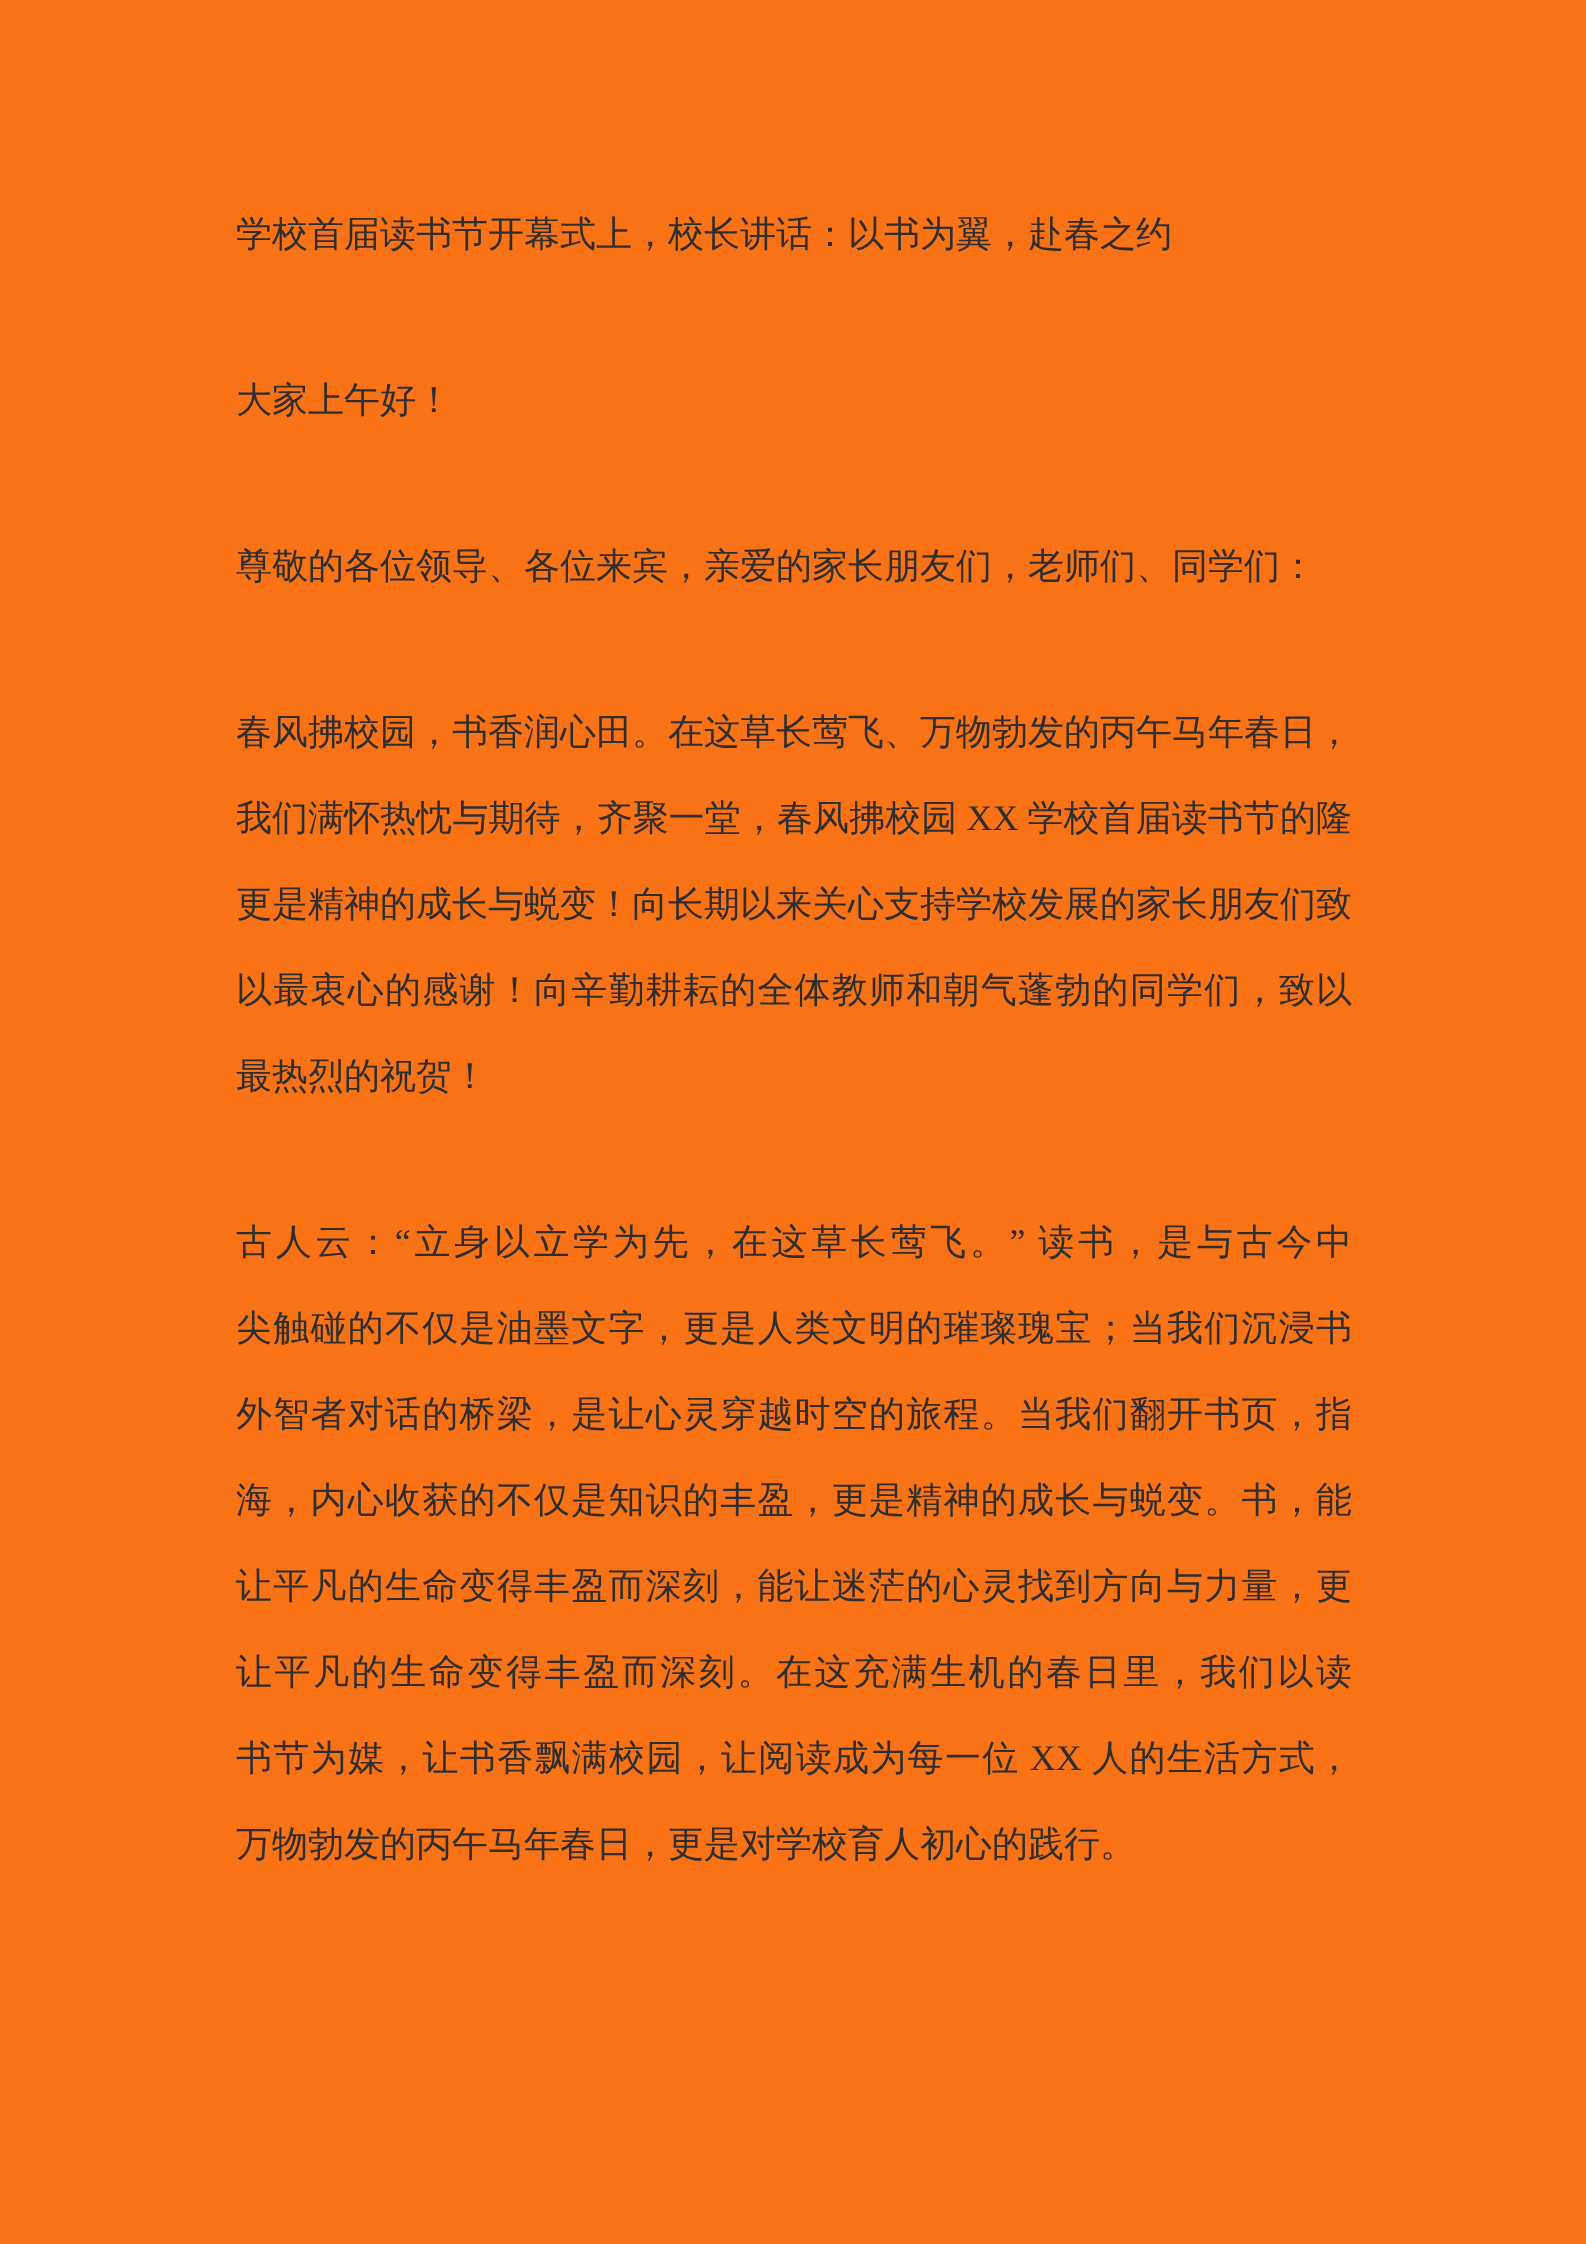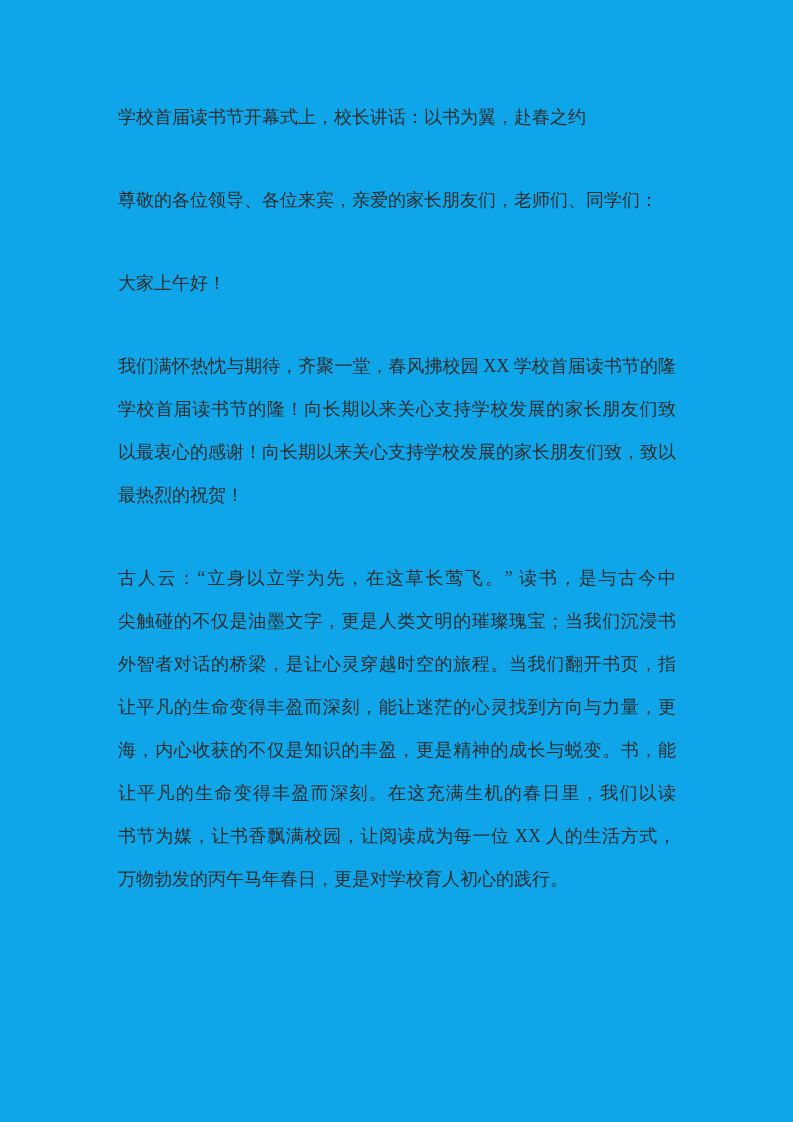--- a/index.html
+++ b/index.html
@@ -33,35 +33,36 @@
     text-align-last: justify;
   }
   .jline.last {
     text-align: left;
     text-align-last: left;
   }
 </style>
 </head>
 <body>
 
-<div class="page" style="background: #0ea5e9; color: rgb(46, 46, 46);">
+<div class="page" style="background: #f97316; color: rgb(46, 46, 46);">
   <p class="single-line">学校首届读书节开幕式上，校长讲话：以书为翼，赴春之约</p>
+  <p class="single-line">大家上午好！</p>
   <p class="single-line">尊敬的各位领导、各位来宾，亲爱的家长朋友们，老师们、同学们：</p>
-  <p class="single-line">大家上午好！</p>
   <div id="paragraphs">
       <div class="para">
+        <div class="jline">春风拂校园，书香润心田。在这草长莺飞、万物勃发的丙午马年春日，</div>
         <div class="jline">我们满怀热忱与期待，齐聚一堂，春风拂校园 XX 学校首届读书节的隆</div>
-        <div class="jline">学校首届读书节的隆！向长期以来关心支持学校发展的家长朋友们致</div>
-        <div class="jline">以最衷心的感谢！向长期以来关心支持学校发展的家长朋友们致，致以</div>
+        <div class="jline">更是精神的成长与蜕变！向长期以来关心支持学校发展的家长朋友们致</div>
+        <div class="jline">以最衷心的感谢！向辛勤耕耘的全体教师和朝气蓬勃的同学们，致以</div>
         <div class="jline last">最热烈的祝贺！</div>
       </div>
       <div class="para">
         <div class="jline">古人云：“立身以立学为先，在这草长莺飞。” 读书，是与古今中</div>
         <div class="jline">尖触碰的不仅是油墨文字，更是人类文明的璀璨瑰宝；当我们沉浸书</div>
         <div class="jline">外智者对话的桥梁，是让心灵穿越时空的旅程。当我们翻开书页，指</div>
+        <div class="jline">海，内心收获的不仅是知识的丰盈，更是精神的成长与蜕变。书，能</div>
         <div class="jline">让平凡的生命变得丰盈而深刻，能让迷茫的心灵找到方向与力量，更</div>
-        <div class="jline">海，内心收获的不仅是知识的丰盈，更是精神的成长与蜕变。书，能</div>
         <div class="jline">让平凡的生命变得丰盈而深刻。在这充满生机的春日里，我们以读</div>
         <div class="jline">书节为媒，让书香飘满校园，让阅读成为每一位 XX 人的生活方式，</div>
         <div class="jline last">万物勃发的丙午马年春日，更是对学校育人初心的践行。</div>
       </div>
     </div>
 </div>
 
 </body></html>

